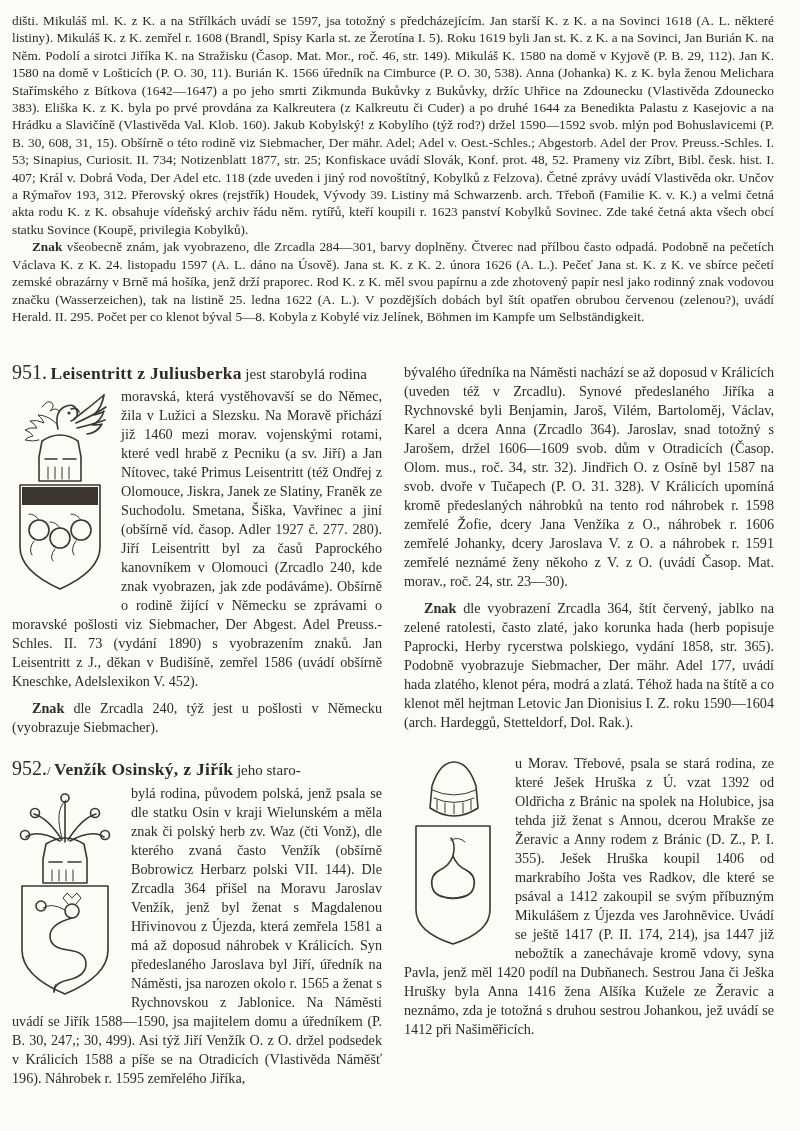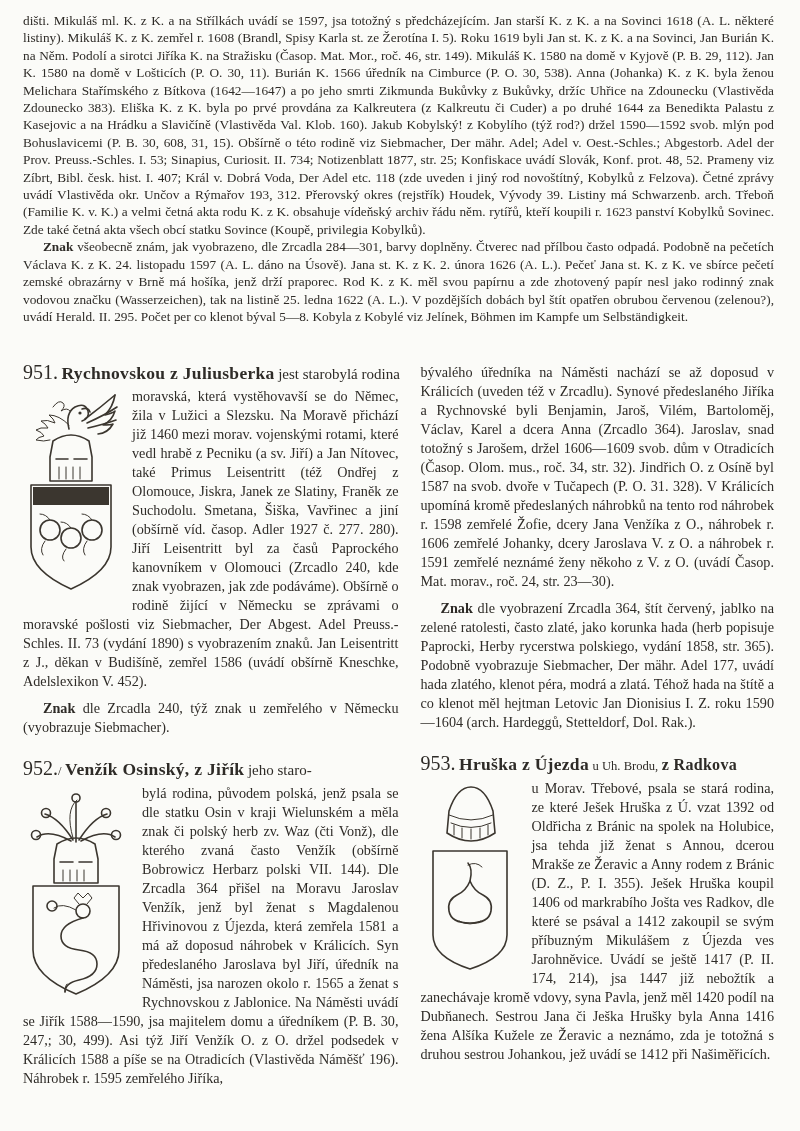--- a/index.html
+++ b/index.html
@@ -2,21 +2,21 @@
 <html><head>
 <meta charset="utf-8">
 <style>
   * { margin:0; padding:0; box-sizing:border-box; }
   html,body { width:800px; }
   body {
     width:800px; height:1131px; overflow:hidden;
     background:#fbfbf8; color:#2e2b27;
     font-family:"Liberation Serif","DejaVu Serif",serif;
   }
-  .page { padding:12px 26px 0 23px; }
+  .page { padding:12px 26px 0 12px; }
 
   
   .top-block { font-size:13.3px; line-height:17.4px; text-align:justify; }
   .top-block p { text-align:justify; }
   .para-indent { text-indent:20px; }
   .lead-bold { font-weight:bold; }
 
   
   .columns { display:flex; gap:22px; margin-top:38px; }
   .col { width:50%; font-size:14.2px; line-height:19px; text-align:justify; }
@@ -50,21 +50,21 @@
   <div class="top-block">
     <p><span>dišti. Mikuláš ml. K. z K. a na Střílkách uvádí se 1597, jsa totožný s předcházejícím. Jan starší K. z K. a na Sovinci 1618 (A. L. některé listiny). Mikuláš K. z K. zemřel r. 1608 (Brandl, Spisy Karla st. ze Žerotína I. 5). Roku 1619 byli Jan st. K. z K. a na Sovinci, Jan Burián K. na Něm. Podolí a sirotci Jiříka K. na Stražisku (Časop. Mat. Mor., roč. 46, str. 149). Mikuláš K. 1580 na domě v Kyjově (P. B. 29, 112). Jan K. 1580 na domě v Lošticích (P. O. 30, 11). Burián K. 1566 úředník na Cimburce (P. O. 30, 538). Anna (Johanka) K. z K. byla ženou Melichara Stařímského z Bítkova (1642—1647) a po jeho smrti Zikmunda Bukůvky z Bukůvky, držíc Uhřice na Zdounecku (Vlastivěda Zdounecko 383). Eliška K. z K. byla po prvé provdána za Kalkreutera (z Kalkreutu či Cuder) a po druhé 1644 za Benedikta Palastu z Kasejovic a na Hrádku a Slavičíně (Vlastivěda Val. Klob. 160). Jakub Kobylský! z Kobylího (týž rod?) držel 1590—1592 svob. mlýn pod Bohuslavicemi (P. B. 30, 608, 31, 15). Obšírně o této rodině viz Siebmacher, Der mähr. Adel; Adel v. Oest.-Schles.; Abgestorb. Adel der Prov. Preuss.-Schles. I. 53; Sinapius, Curiosit. II. 734; Notizenblatt 1877, str. 25; Konfiskace uvádí Slovák, Konf. prot. 48, 52. Prameny viz Zíbrt, Bibl. česk. hist. I. 407; Král v. Dobrá Voda, Der Adel etc. 118 (zde uveden i jiný rod novoštítný, Kobylků z Felzova). Četné zprávy uvádí Vlastivěda okr. Unčov a Rýmařov 193, 312. Přerovský okres (rejstřík) Houdek, Vývody 39. Listiny má Schwarzenb. arch. Třeboň (Familie K. v. K.) a velmi četná akta rodu K. z K. obsahuje vídeňský archiv řádu něm. rytířů, kteří koupili r. 1623 panství Kobylků Sovinec. Zde také četná akta všech obcí statku Sovince (Koupě, privilegia Kobylků).</span></p>
     <p class="para-indent"><span class="lead-bold">Znak</span> <span>všeobecně znám, jak vyobrazeno, dle Zrcadla 284—301, barvy doplněny. Čtverec nad přílbou často odpadá. Podobně na pečetích Václava K. z K. 24. listopadu 1597 (A. L. dáno na Úsově). Jana st. K. z K. 2. února 1626 (A. L.). Pečeť Jana st. K. z K. ve sbírce pečetí zemské obrazárny v Brně má hošíka, jenž drží praporec. Rod K. z K. měl svou papírnu a zde zhotovený papír nesl jako rodinný znak vodovou značku (Wasserzeichen), tak na listině 25. ledna 1622 (A. L.). V pozdějších dobách byl štít opatřen obrubou červenou (zelenou?), uvádí Herald. II. 295. Počet per co klenot býval 5—8. Kobyla z Kobylé viz Jelínek, Böhmen im Kampfe um Selbständigkeit.</span></p>
   </div>
 
   <div class="columns">
 
     <div class="col">
 
       <div>
-        <div class="entry-heading"><span class="entry-number">951.</span> <span class="entry-title">Rychnovskou z Juliusberka</span> <span class="heading-suffix">jest starobylá rodina</span></div>
+        <div class="entry-heading"><span class="entry-number">951.</span> <span class="entry-title">Leisentritt z Juliusberka</span> <span class="heading-suffix">jest starobylá rodina</span></div>
         <p class="entry-body">
           <span class="arms-float">
             <svg width="96" height="206" viewBox="0 0 96 206">
 
               <path d="M46,40 q-4,-16 6,-22 q10,-5 13,4 q2,7 -6,10"></path>
               <path d="M59,20 q6,-2 8,3"></path>
               <circle class="solid" cx="57" cy="24" r="1.6"></circle>
               <path d="M62,30 q16,-12 30,-24"></path>
               <path d="M64,34 q18,-8 30,-16"></path>
               <path d="M65,39 q17,-4 28,-8"></path>
@@ -81,21 +81,21 @@
 
               <circle cx="27" cy="141" r="10"></circle>
               <circle cx="48" cy="149" r="10"></circle>
               <circle cx="69" cy="141" r="10"></circle>
               <path d="M27,131 q-4,-6 -10,-6 M48,139 q-4,-6 -10,-6 M69,131 q-4,-6 -10,-6" class="thin"></path>
               <path d="M22,152 q-6,8 -2,14 M43,160 q-6,8 -2,12 M64,152 q-6,8 -2,14" class="thin"></path>
             </svg>
           </span>
           <span>moravská, která vystěhovavší se do Němec, žila v Lužici a Slezsku. Na Moravě přichází již 1460 mezi morav. vojenskými rotami, které vedl hrabě z Pecniku (a sv. Jiří) a Jan Nítovec, také Primus Leisentritt (též Ondřej z Olomouce, Jiskra, Janek ze Slatiny, Franěk ze Suchodolu. Smetana, Šiška, Vavřinec a jiní (obšírně víd. časop. Adler 1927 č. 277. 280). Jiří Leisentritt byl za časů Paprockého kanovníkem v Olomouci (Zrcadlo 240, kde znak vyobrazen, jak zde podáváme). Obšírně o rodině žijící v Německu se zprávami o moravské pošlosti viz Siebmacher, Der Abgest. Adel Preuss.-Schles. II. 73 (vydání 1890) s vyobrazením znaků. Jan Leisentritt z J., děkan v Budišíně, zemřel 1586 (uvádí obšírně Kneschke, Adelslexikon V. 452).</span>
         </p>
-        <p class="znak-para"><span class="lead-bold">Znak</span> <span>dle Zrcadla 240, týž znak u zemřelého v Německu (vyobrazuje Siebmacher).</span></p>
+        <p class="znak-para"><span class="lead-bold">Znak</span> <span>dle Zrcadla 240, týž jest u pošlosti v Německu (vyobrazuje Siebmacher).</span></p>
       </div>
 
       <div class="entry-gap-lg"></div>
 
       <div>
         <div class="entry-heading"><span class="entry-number">952.</span><span class="heading-mid">/</span> <span class="entry-title">Venžík Osinský, z Jiřík</span> <span class="heading-suffix">jeho staro-</span></div>
         <p class="entry-body">
           <span class="arms-float">
             <svg width="106" height="212" viewBox="0 0 106 212">
 
@@ -132,21 +132,20 @@
     </div>
 
     <div class="col">
 
       <p class="entry-body cont"><span>bývalého úředníka na Náměsti nachází se až doposud v Králicích (uveden též v Zrcadlu). Synové předeslaného Jiříka a Rychnovské byli Benjamin, Jaroš, Vilém, Bartoloměj, Václav, Karel a dcera Anna (Zrcadlo 364). Jaroslav, snad totožný s Jarošem, držel 1606—1609 svob. dům v Otradicích (Časop. Olom. mus., roč. 34, str. 32). Jindřich O. z Osíně byl 1587 na svob. dvoře v Tučapech (P. O. 31. 328). V Králicích upomíná kromě předeslaných náhrobků na tento rod náhrobek r. 1598 zemřelé Žofie, dcery Jana Venžíka z O., náhrobek r. 1606 zemřelé Johanky, dcery Jaroslava V. z O. a náhrobek r. 1591 zemřelé neznámé ženy někoho z V. z O. (uvádí Časop. Mat. morav., roč. 24, str. 23—30).</span></p>
       <p class="znak-para"><span class="lead-bold">Znak</span> <span>dle vyobrazení Zrcadla 364, štít červený, jablko na zelené ratolesti, často zlaté, jako korunka hada (herb popisuje Paprocki, Herby rycerstwa polskiego, vydání 1858, str. 365). Podobně vyobrazuje Siebmacher, Der mähr. Adel 177, uvádí hada zlatého, klenot péra, modrá a zlatá. Téhož hada na štítě a co klenot měl hejtman Letovic Jan Dionisius I. Z. roku 1590—1604 (arch. Hardeggů, Stetteldorf, Dol. Rak.).</span></p>
 
       <div class="entry-gap-lg"></div>
 
       <div>
-        <div class="entry-heading"><span class="entry-number">953.</span> <span class="entry-title">Hruška z Újezda</span> <span class="heading-mid">u Uh. Brodu,</span> <span class="entry-title small">z Radkova</span></div>
         <p class="entry-body">
           <span class="arms-float">
             <svg width="98" height="204" viewBox="0 0 98 204">
 
               <path d="M28,30 q8,-24 22,-24 q14,0 22,24 l2,22 q-12,8 -24,8 q-12,0 -24,-8 z"></path>
               <path d="M28,34 q22,10 44,0" class="thin"></path>
               <path d="M30,42 q20,9 40,0" class="thin"></path>
               <path d="M33,44 l0,10 M41,47 l0,10 M50,48 l0,10 M59,47 l0,10 M67,44 l0,10" class="thin"></path>
 
               <path d="M12,70 l74,0 l0,84 q0,22 -37,34 q-37,-12 -37,-34 z"></path>

